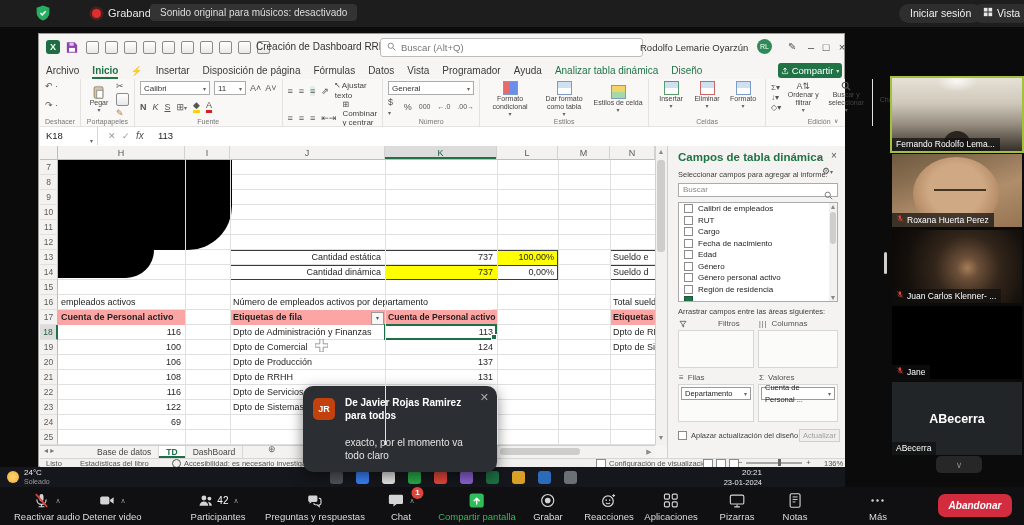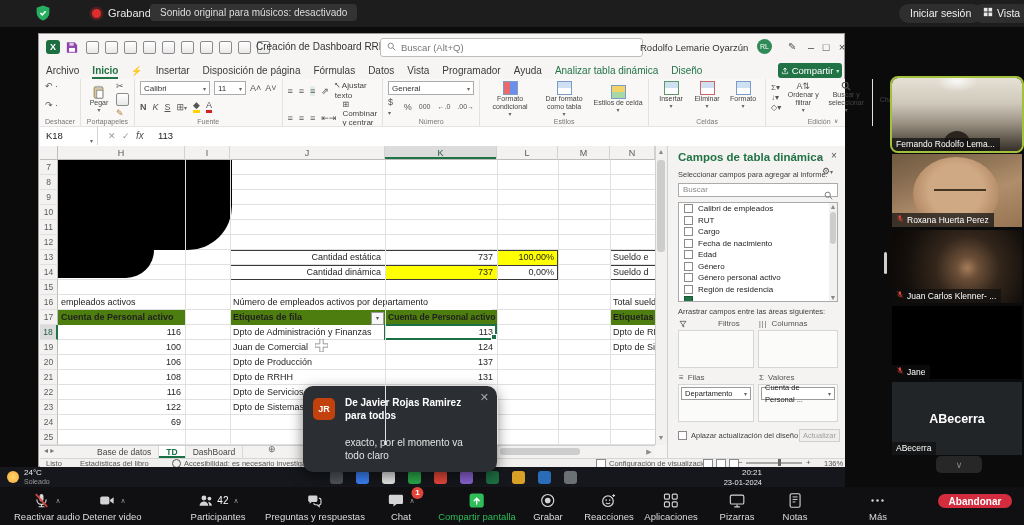--- a/index.html
+++ b/index.html
@@ -58,21 +58,21 @@
     font-size:8.5px;color:#5a5a5a;text-align:center;line-height:15px;box-sizing:border-box;}
   .rown.selrow{background:#dcdcdc;border-right:2px solid #217346;color:#1e5c3a;}
   #sheet-bg{left:58px;top:160px;width:597px;height:285px;background:#fff;
     background-image:repeating-linear-gradient(to bottom,transparent 0 14px,#e0e0e0 14px 15px);}
   .vline{top:160px;width:1px;height:285px;background:#e0e0e0;}
   #blob1{left:58px;top:160px;width:174px;height:90px;background:#000;border-radius:0 0 44px 0;}
   #blob2{left:58px;top:250px;width:96px;height:28px;background:#000;border-radius:0 0 32px 0;}
   .cell{height:15px;line-height:15px;font-size:9px;color:#1f1f1f;white-space:nowrap;overflow:hidden;box-sizing:border-box;}
   .num{text-align:right;padding-right:4px;}
   .txt{padding-left:3px;}
-  .hd{font-weight:bold;background:#4d7c0f;}
+  .hd{font-weight:bold;background:#fca5a5;}
   .yellow{background:#ffff00;}
   .bdr{border:1px solid #3a3a3a;box-sizing:border-box;}
   #k18sel{left:384px;top:324px;width:113px;height:16px;border:2px solid #1b7145;box-sizing:border-box;}
   #k18sel:after{content:"";position:absolute;right:-2px;bottom:-2px;width:4px;height:4px;background:#1b7145;border:1px solid #fff;}
   .ddbtn{width:11px;height:11px;border:1px solid #9a9a9a;background:#f6f6f6;font-size:6px;color:#555;
     text-align:center;line-height:10px;}
   
   #vscroll{left:655px;top:146px;width:12px;height:299px;background:#f2f1ef;border-left:1px solid #d0d0d0;box-sizing:border-box;}
   .sthumb{background:#cdcdcd;border-radius:3px;}
   .sarrow{color:#8a8a8a;font-size:7px;text-align:center;width:12px;}
@@ -144,22 +144,22 @@
   
   #bottombar{left:0;top:487px;width:1024px;height:38px;background:#101012;}
   .zitem{position:absolute;top:492px;transform:translateX(-50%);display:flex;flex-direction:column;
     align-items:center;gap:2px;color:#dcdcdc;font-size:9.5px;white-space:nowrap;}
   .zicon{height:17px;display:flex;align-items:center;gap:3px;position:relative;}
   .zchev{color:#9a9a9a;font-size:7px;margin-left:2px;}
   .zcount{color:#fff;font-size:10px;}
   .zbadge{position:absolute;top:-5px;right:-9px;background:#e0443a;color:#fff;border-radius:8px;min-width:12px;
     height:12px;font-size:8px;line-height:12px;text-align:center;font-weight:bold;}
   .zitem.accent{color:#2ebd59;}
-  #leave{left:938px;top:494px;width:74px;height:14px;background:#d22c3e;border-radius:7px;color:#fff;
-    font-size:10px;font-weight:bold;display:flex;align-items:center;justify-content:center;}
+  #leave{left:938px;top:494px;width:74px;height:23px;background:#d22c3e;border-radius:7px;color:#fff;
+    font-size:10px;font-weight:bold;display:flex;align-items:center;justify-content:center;font-style:italic;}
 
   .flex{display:flex;align-items:center;}
 </style>
 </head>
 <body>
 
 <div id="stage">
 
   <div class="abs" id="topbar"></div>
   <div class="abs" style="left:34px;top:4px;">
@@ -433,21 +433,21 @@
   <div class="abs cell txt hd" style="left:610px;top:310px;width:45px;">Etiquetas d</div>
 
   <div class="abs cell num" style="left:58px;top:325px;width:127px;">116</div>
   <div class="abs cell num" style="left:58px;top:340px;width:127px;">100</div>
   <div class="abs cell num" style="left:58px;top:355px;width:127px;">106</div>
   <div class="abs cell num" style="left:58px;top:370px;width:127px;">108</div>
   <div class="abs cell num" style="left:58px;top:385px;width:127px;">116</div>
   <div class="abs cell num" style="left:58px;top:400px;width:127px;">122</div>
   <div class="abs cell num" style="left:58px;top:415px;width:127px;">69</div>
   <div class="abs cell txt" style="left:230px;top:325px;width:154px;">Dpto de Administración y Finanzas</div>
-  <div class="abs cell txt" style="left:230px;top:340px;width:154px;">Juan de Comercial</div>
+  <div class="abs cell txt" style="left:230px;top:340px;width:154px;">Dpto de Comercial</div>
   <div class="abs cell txt" style="left:230px;top:355px;width:154px;">Dpto de Producción</div>
   <div class="abs cell txt" style="left:230px;top:370px;width:154px;">Dpto de RRHH</div>
   <div class="abs cell txt" style="left:230px;top:385px;width:154px;">Dpto de Servicios</div>
   <div class="abs cell txt" style="left:230px;top:400px;width:154px;">Dpto de Sistemas</div>
   <div class="abs cell num" style="left:385px;top:325px;width:112px;">113</div>
   <div class="abs cell num" style="left:385px;top:340px;width:112px;">124</div>
   <div class="abs cell num" style="left:385px;top:355px;width:112px;">137</div>
   <div class="abs cell num" style="left:385px;top:370px;width:112px;">131</div>
   <div class="abs cell txt" style="left:610px;top:325px;width:45px;">Dpto de RR</div>
   <div class="abs cell txt" style="left:610px;top:340px;width:45px;">Dpto de Sis</div>
@@ -610,21 +610,21 @@
 
   <div class="abs" id="popup">
     <div class="abs avatar">JR</div>
     <div class="abs title">De Javier Rojas Ramirez para todos</div>
     <div class="abs msg">exacto, por el momento va todo claro</div>
     <div class="close">✕</div>
   </div>
 
   <div class="abs" id="side-handle"></div>
   <div id="tiles">
-      <div class="tile video-room active" style="top: 78px; border-radius: 6px;">
+      <div class="tile video-room active" style="top: 78px;">
         <div class="vid-light"></div>
         <div class="vid-person"></div>
         <div class="vlabel">
           <span>Fernando Rodolfo Lema...</span>
         </div>
       </div>
       <div class="tile video-face" style="top: 154px;">
         <div class="vid-face"></div>
         <div class="vid-glasses"></div>
         <div class="vlabel">

